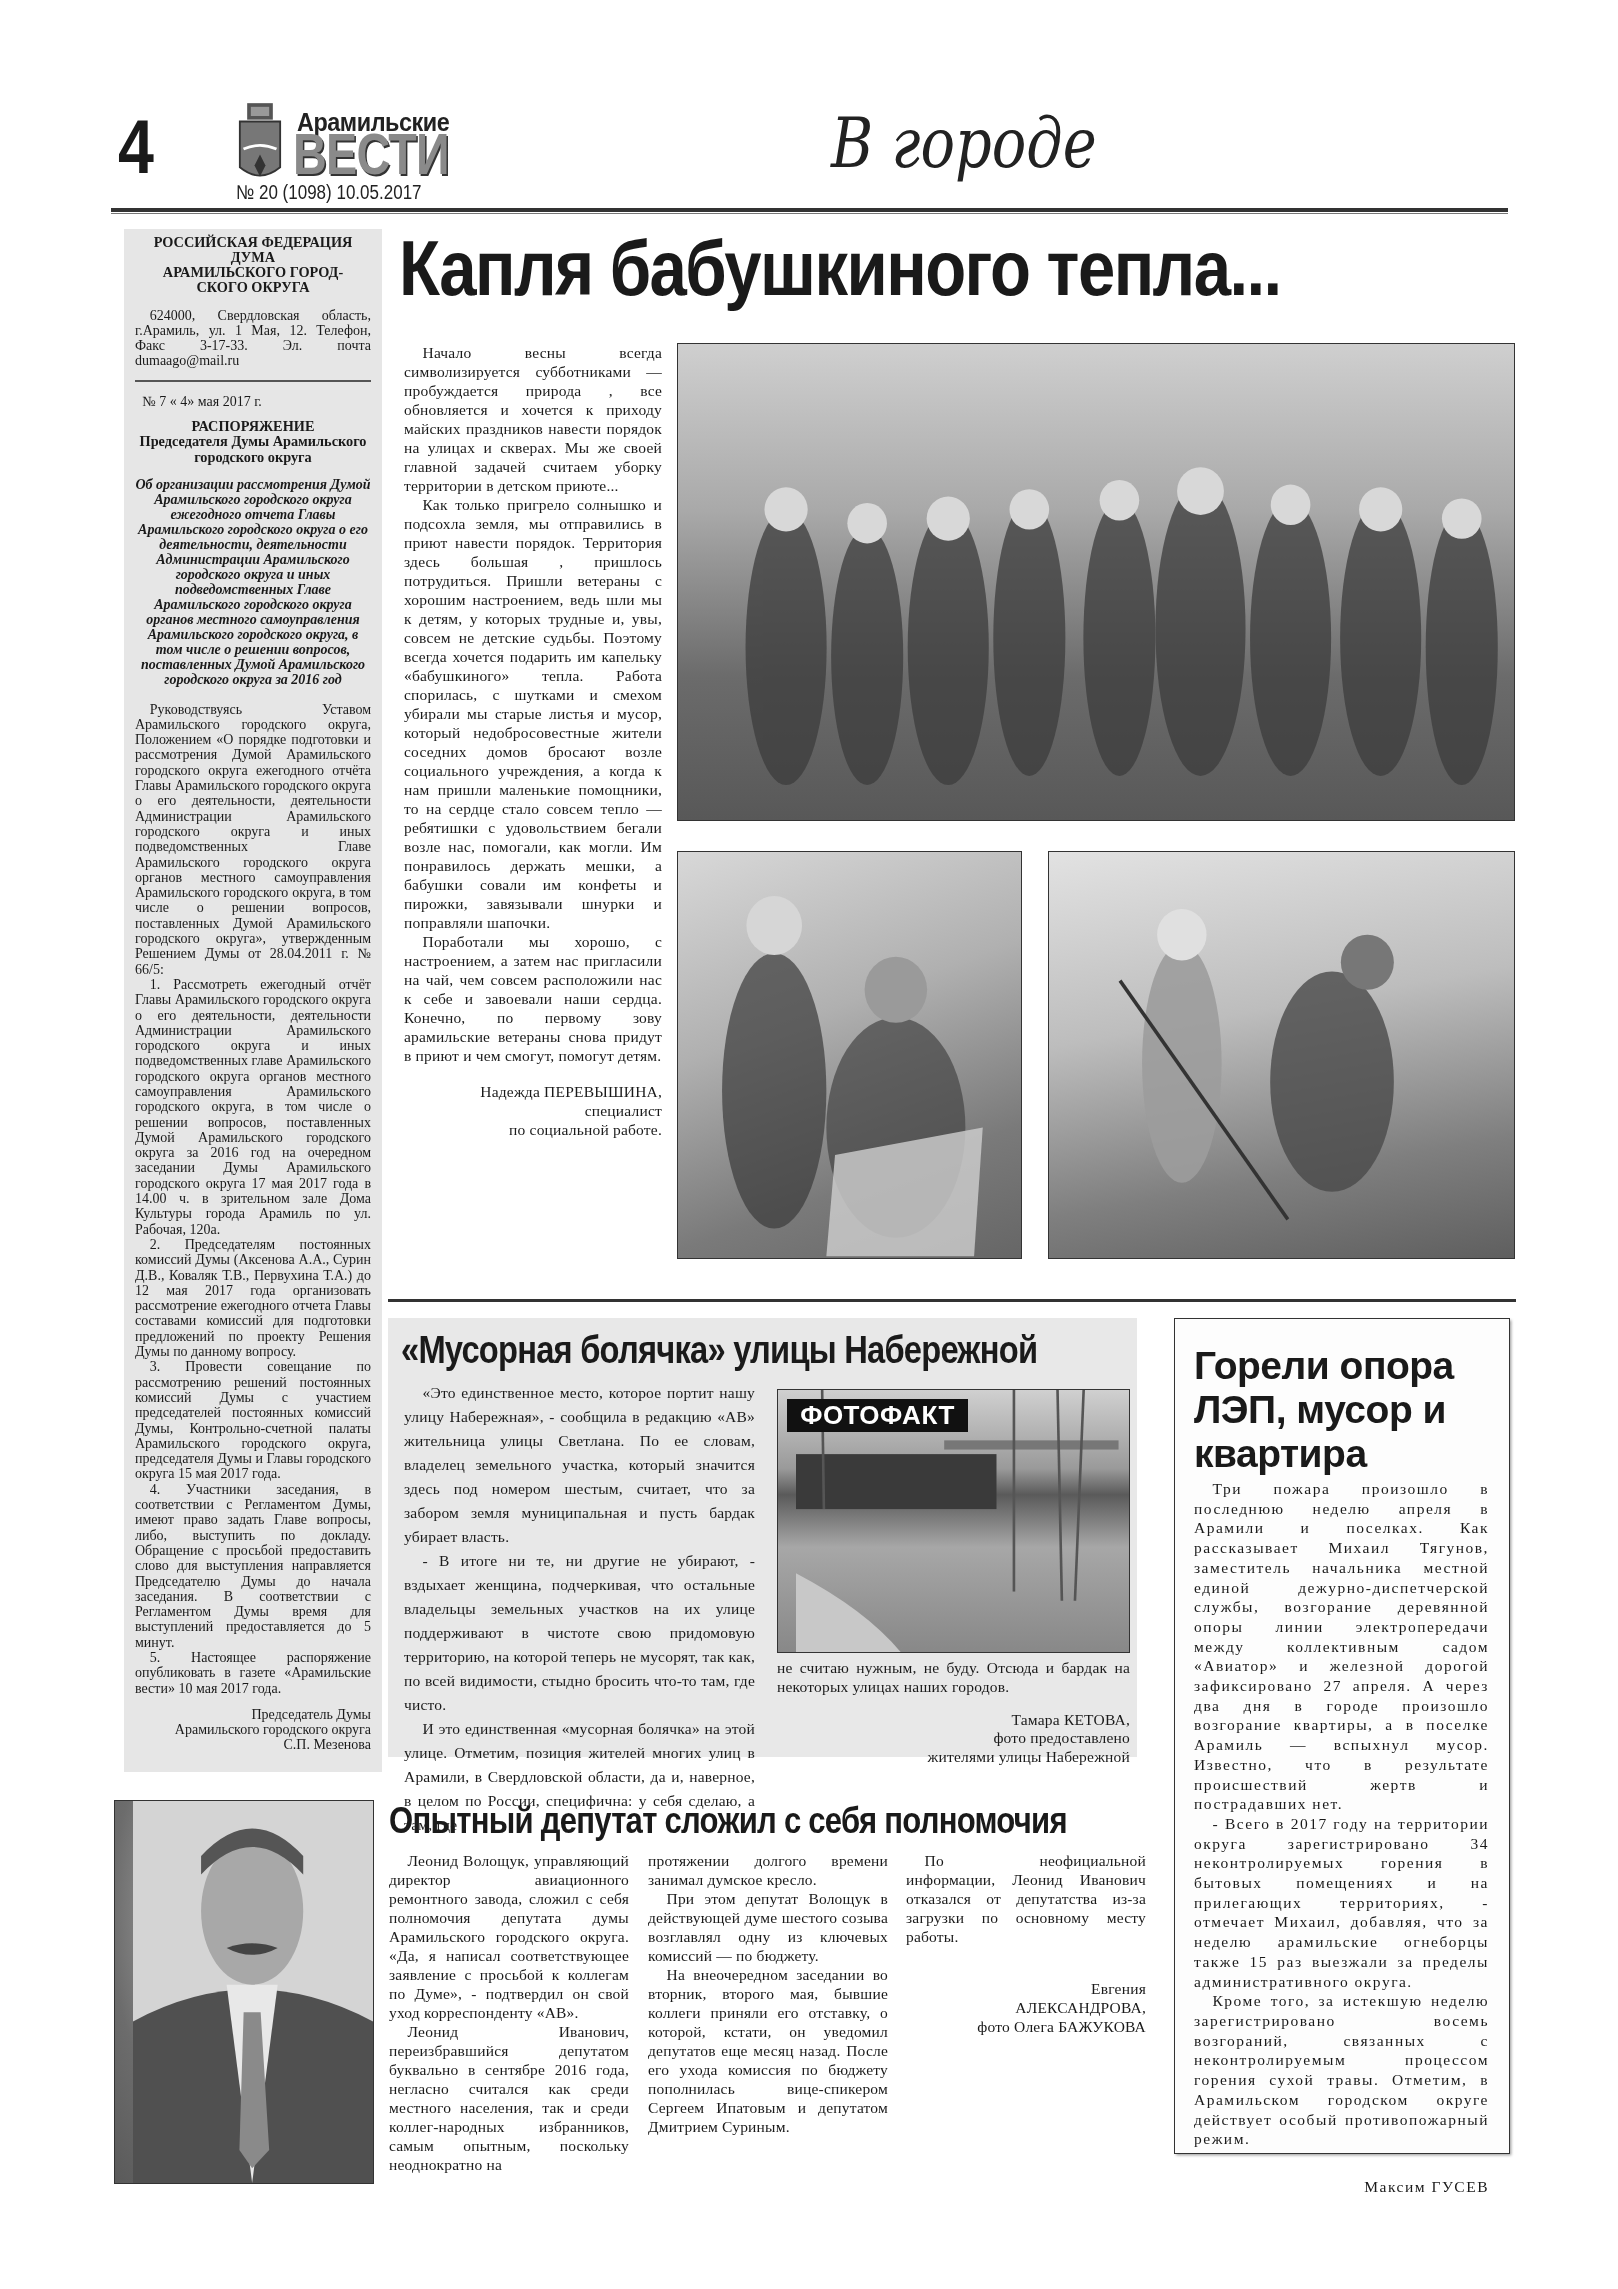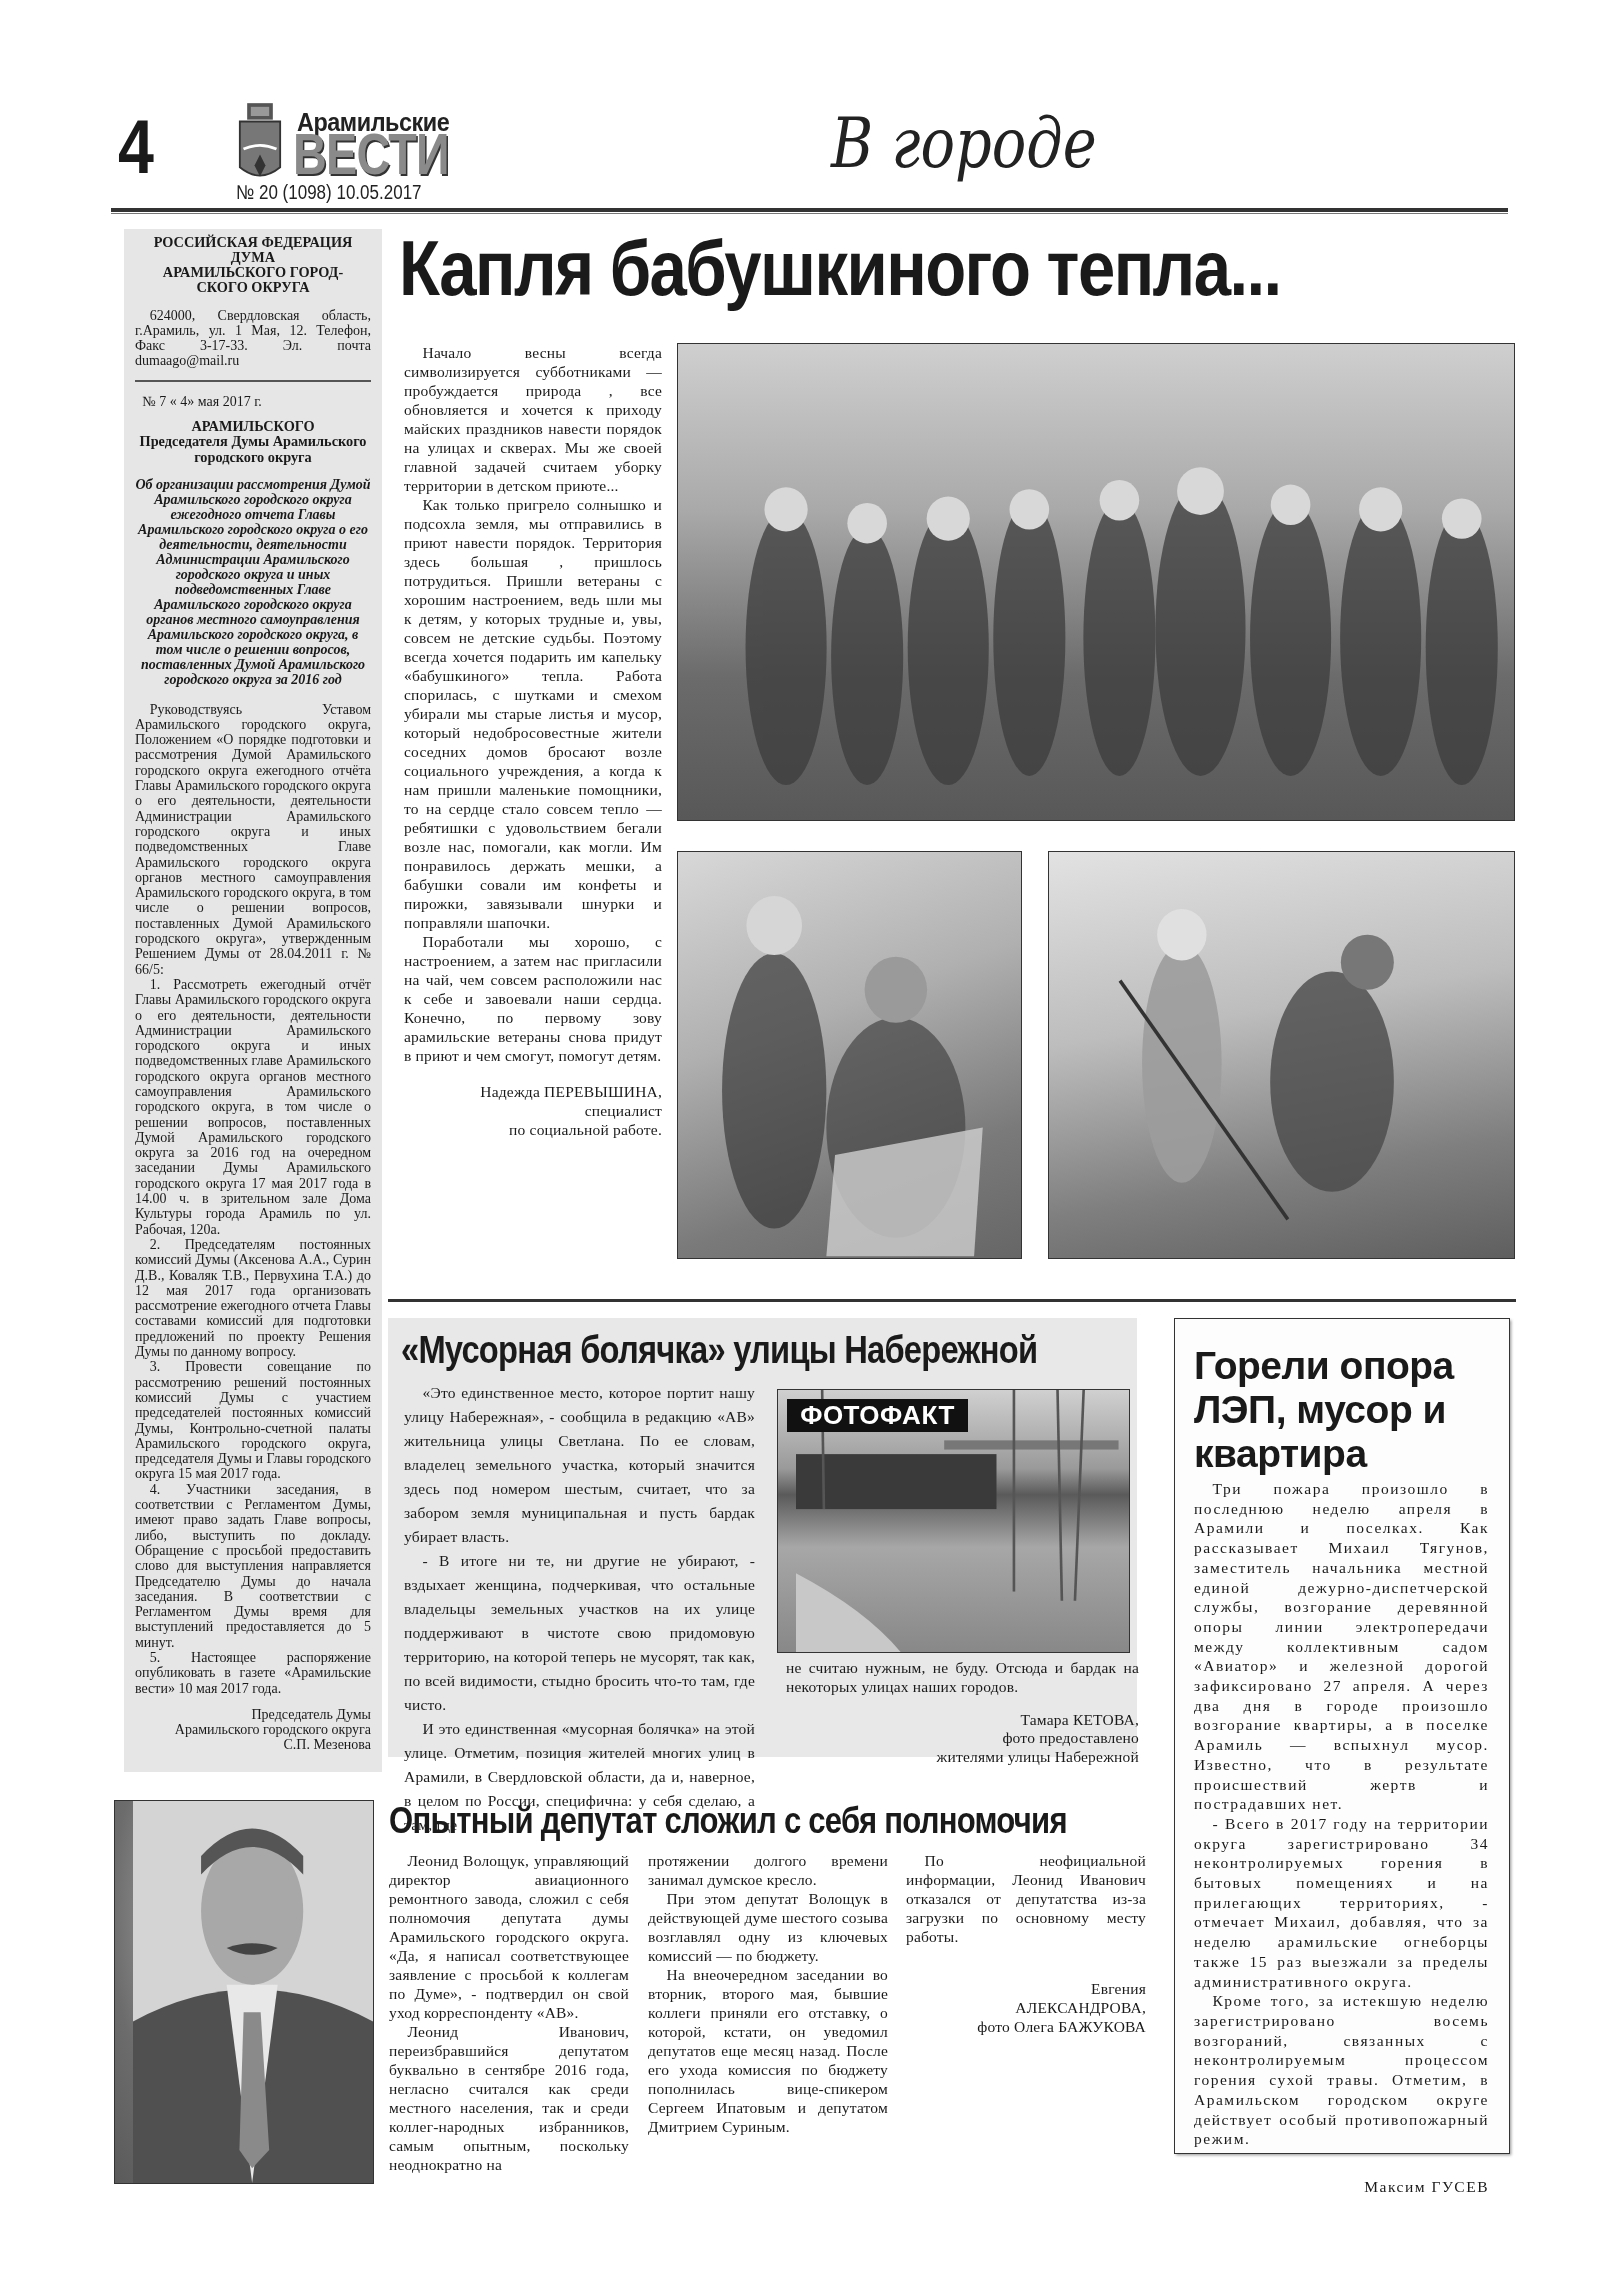--- a/index.html
+++ b/index.html
@@ -43,21 +43,21 @@
   .ph-right { left: 1048px; top: 851px; width: 467px; height: 408px; background: linear-gradient(170deg, #e2e2e2 0%, #bdbdbd 40%, #7f7f7f 75%, #5f5f5f 100%); }
 
   .h-rule { left: 388px; top: 1299px; width: 1128px; height: 2.8px; background: #333; }
 
   
   .garbage-box { left: 388px; top: 1318px; width: 749px; height: 439px; background: #e8e8e8; }
   .h2 { left: 401px; top: 1329px; font-family: "Liberation Sans", sans-serif; font-weight: 700; font-size: 38px; letter-spacing: -0.9px; transform: scaleX(0.86); transform-origin: left top; white-space: nowrap; }
   .art2 { left: 404px; top: 1381px; width: 351px; font-size: 15.5px; line-height: 24px; }
   .ph-fact { left: 777px; top: 1389px; width: 353px; height: 264px; background: linear-gradient(180deg, #d0d0d0 0%, #9a9a9a 30%, #5a5a5a 40%, #a7a7a7 60%, #888 100%); }
   .fact-label { position: absolute; left: 9.2px; top: 9.2px; background: #111; color: #fff; font-family: "Liberation Sans", sans-serif; font-weight: 700; font-size: 26px; padding: 0 13px; line-height: 33px; letter-spacing: 0.5px; }
-  .art2b { left: 777px; top: 1658px; width: 353px; font-size: 15.5px; line-height: 19px; margin-left: 9px; }
+  .art2b { left: 777px; top: 1658px; width: 353px; font-size: 15.5px; line-height: 19px; }
 
   
   .fire-box { left: 1174px; top: 1318px; width: 336px; height: 836px; border: 1.8px solid #333; background: #fdfdfd; box-shadow: 1.8px 1.8px 2.8px #999; }
   .h3 { left: 1194px; top: 1344px; font-family: "Liberation Sans", sans-serif; font-weight: 700; font-size: 39px; line-height: 44px; letter-spacing: -0.5px; width: 305px; }
   .art3 { left: 1194px; top: 1479px; width: 295px; font-size: 15.5px; line-height: 19.7px; letter-spacing: 1.5px; }
 
   
   .ph-dep { left: 114px; top: 1800px; width: 260px; height: 384px; background: radial-gradient(ellipse at 45% 30%, #bdbdbd 0%, #9a9a9a 30%, #6c6c6c 60%, #555 100%); }
   .h4 { left: 389px; top: 1800px; font-family: "Liberation Sans", sans-serif; font-weight: 700; font-size: 37px; letter-spacing: -0.9px; transform: scaleX(0.84); transform-origin: left top; white-space: nowrap; }
   .dep-col { top: 1851px; width: 240px; font-size: 15.5px; line-height: 19px; }
@@ -91,21 +91,21 @@
   <div class="hdr">
     <div>РОССИЙСКАЯ ФЕДЕРАЦИЯ</div>
     <div>ДУМА</div>
     <div>АРАМИЛЬСКОГО ГОРОД-</div>
     <div>СКОГО ОКРУГА</div>
   </div>
   <p class="addr">624000, Свердловская область, г.Арамиль, ул. 1 Мая, 12. Телефон, Факс 3-17-33. Эл. почта dumaago@mail.ru</p>
   <div class="dbl-rule"></div>
   <p class="order-no">№ 7 « 4» мая 2017 г.</p>
   <div class="dtitle">
-    <div>АРАМИЛЬСКОГО</div>
+    <div>РАСПОРЯЖЕНИЕ</div>
     <div>Председателя Думы Арамильского городского округа</div>
   </div>
   <div class="subj">Об организации рассмотрения Думой Арамильского городского округа ежегодного отчета Главы Арамильского городского округа о его деятельности, деятельности Администрации Арамильского городского округа и иных подведомственных Главе Арамильского городского округа органов местного самоуправления Арамильского городского округа, в том числе о решении вопросов, поставленных Думой Арамильского городского округа за 2016 год</div>
   <p>Руководствуясь Уставом Арамильского городского округа, Положением «О порядке подготовки и рассмотрения Думой Арамильского городского округа ежегодного отчёта Главы Арамильского городского округа о его деятельности, деятельности Администрации Арамильского городского округа и иных подведомственных Главе Арамильского городского округа органов местного самоуправления Арамильского городского округа, в том числе о решении вопросов, поставленных Думой Арамильского городского округа», утвержденным Решением Думы от 28.04.2011 г. № 66/5:</p>
   <p>1. Рассмотреть ежегодный отчёт Главы Арамильского городского округа о его деятельности, деятельности Администрации Арамильского городского округа и иных подведомственных главе Арамильского городского округа органов местного самоуправления Арамильского городского округа, в том числе о решении вопросов, поставленных Думой Арамильского городского округа за 2016 год на очередном заседании Думы Арамильского городского округа 17 мая 2017 года в 14.00 ч. в зрительном зале Дома Культуры города Арамиль по ул. Рабочая, 120а.</p>
   <p>2. Председателям постоянных комиссий Думы (Аксенова А.А., Сурин Д.В., Коваляк Т.В., Первухина Т.А.) до 12 мая 2017 года организовать рассмотрение ежегодного отчета Главы составами комиссий для подготовки предложений по проекту Решения Думы по данному вопросу.</p>
   <p>3. Провести совещание по рассмотрению решений постоянных комиссий Думы с участием председателей постоянных комиссий Думы, Контрольно-счетной палаты Арамильского городского округа, председателя Думы и Главы городского округа 15 мая 2017 года.</p>
   <p>4. Участники заседания, в соответствии с Регламентом Думы, имеют право задать Главе вопросы, либо, выступить по докладу. Обращение с просьбой предоставить слово для выступления направляется Председателю Думы до начала заседания. В соответствии с Регламентом Думы время для выступлений предоставляется до 5 минут.</p>
   <p>5. Настоящее распоряжение опубликовать в газете «Арамильские вести» 10 мая 2017 года.</p>
   <div class="sign">

